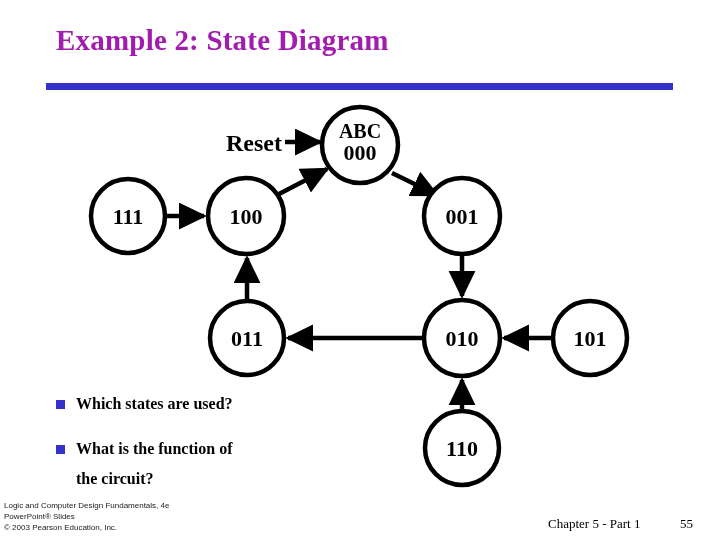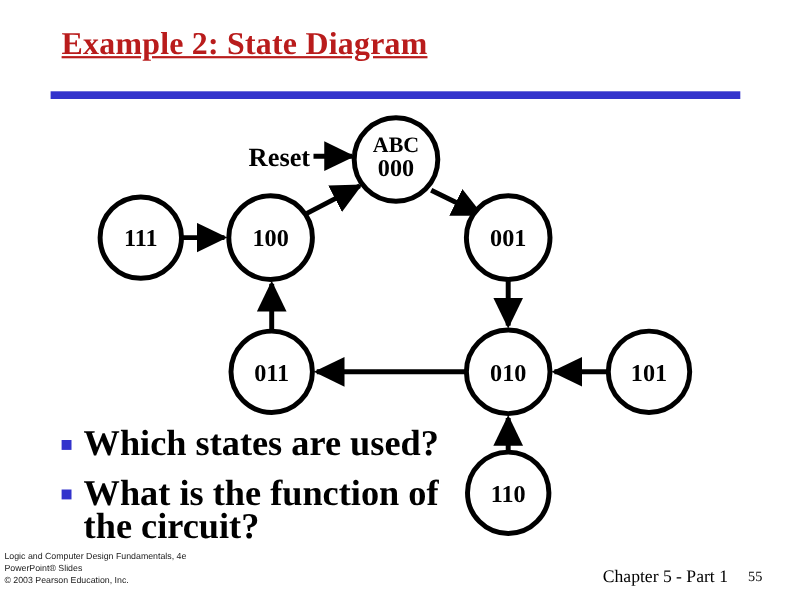--- a/index.html
+++ b/index.html
@@ -16,24 +16,23 @@
     overflow: hidden;
     font-family: "Liberation Serif", serif;
   }
   #slide-title {
     position: absolute;
     left: 56px;
     top: 24px;
     font-family: "Liberation Serif", serif;
     font-weight: bold;
     font-size: 29px;
-    color: #b91c1c;
+    color: #a21caf;
     letter-spacing: 0.2px;
     white-space: nowrap;
-    text-decoration: underline;
   }
   #title-rule {
     position: absolute;
     left: 46px;
     top: 83px;
     width: 627px;
     height: 7px;
     background: #3333cc;
   }
   #diagram {
@@ -43,21 +42,21 @@
     width: 720px;
     height: 540px;
     pointer-events: none;
   }
   .bullet-line {
     position: absolute;
     display: flex;
     align-items: flex-start;
     font-family: "Liberation Serif", serif;
     font-weight: bold;
-    font-size: 33px;
+    font-size: 16px;
     color: #000000;
     line-height: 30px;
   }
   .bullet-mark {
     width: 9px;
     height: 9px;
     background: #3333cc;
     margin-top: 11px;
     margin-right: 11px;
     flex: 0 0 auto;
@@ -75,21 +74,21 @@
     font-size: 8px;
     line-height: 11px;
     color: #1a1a1a;
     white-space: pre-line;
   }
   #footer-chapter {
     position: absolute;
     left: 548px;
     top: 516px;
     font-family: "Liberation Serif", serif;
-    font-size: 16px;
+    font-size: 13px;
     color: #000000;
     white-space: nowrap;
     text-align: center;
   }
   #footer-page {
     position: absolute;
     left: 680px;
     top: 516px;
     font-family: "Liberation Serif", serif;
     font-size: 13px;

